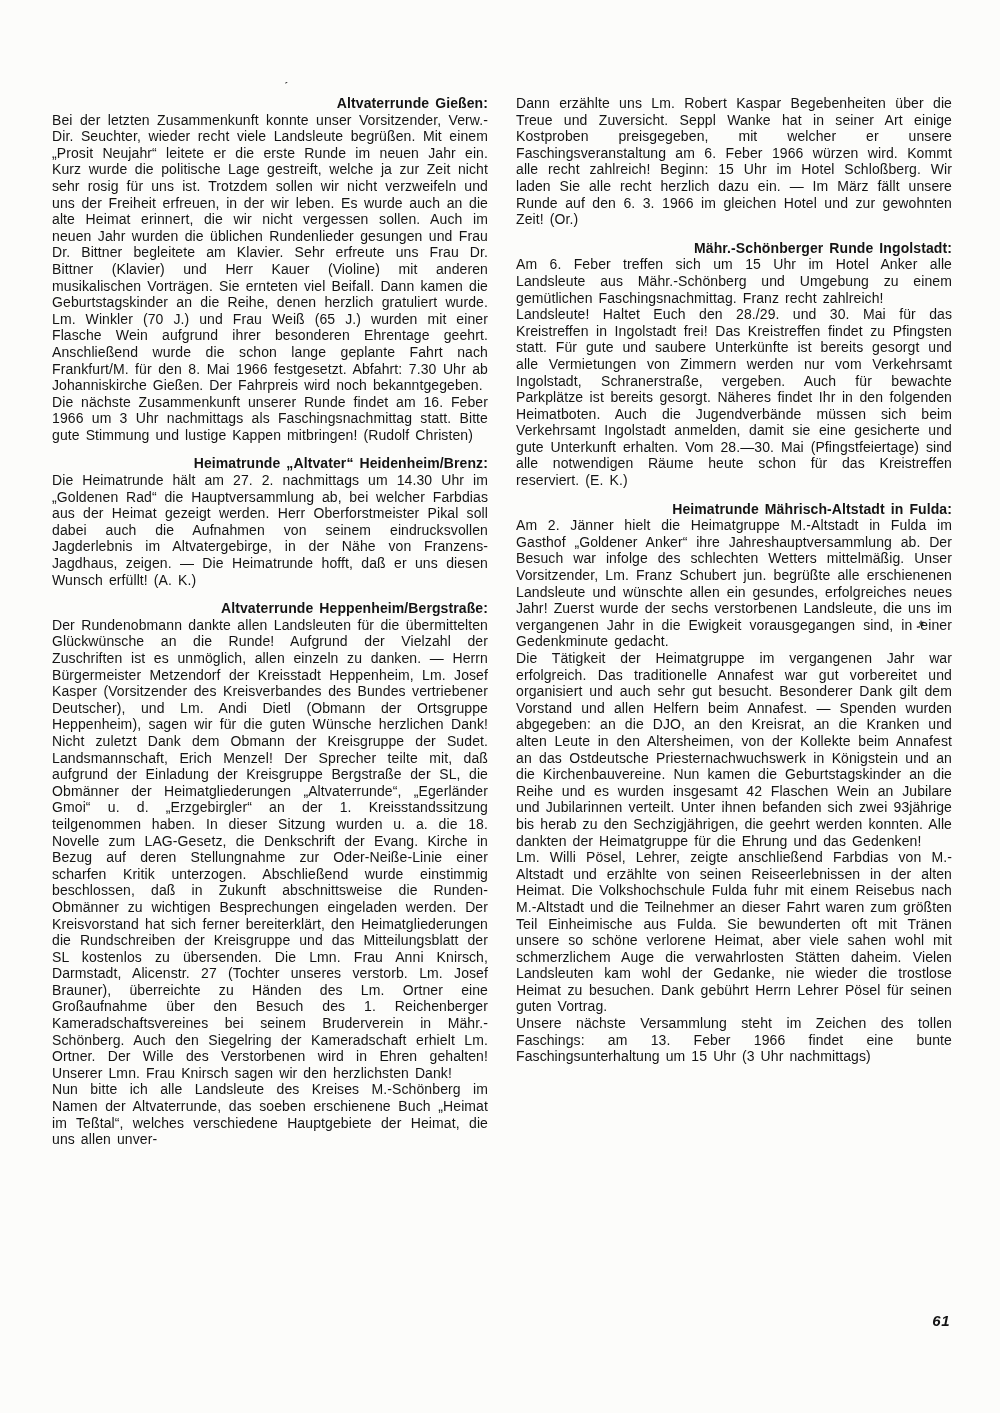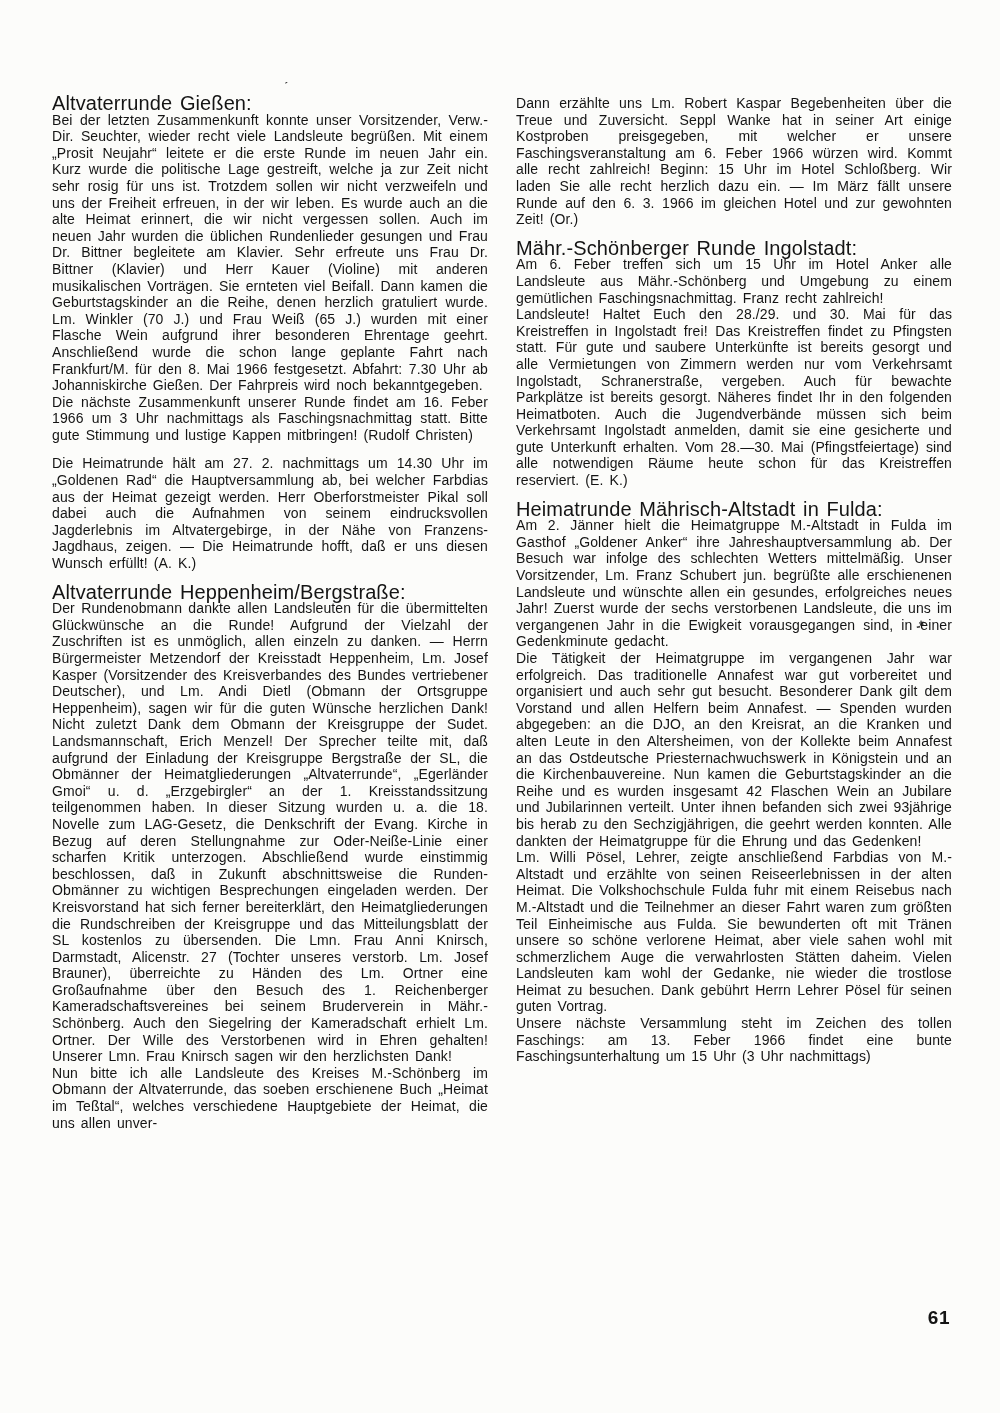--- a/index.html
+++ b/index.html
@@ -20,28 +20,28 @@
     width:436px;
     font-size:14px;
     line-height:16.6px;
     text-align:justify;
     letter-spacing:0.1px;
     word-spacing:2px;
     hyphens:auto;
   }
   .article + .article{margin-top:12px;}
   .article h3{
-    font-size:20px;font-weight:normal;margin:0;padding:0;line-height:16.6px;
-    text-align:left;
+    font-size:14px;font-weight:bold;margin:0;padding:0;line-height:16.6px;
+    text-align:right;
   }
   .article p{margin:0;padding:0;}
   .b{font-weight:normal;}
   .page-number{
     position:absolute;right:50px;bottom:84px;
-    font-size:19px;font-weight:bold;letter-spacing:0.5px;
+    font-size:15px;font-weight:bold;letter-spacing:0.5px;font-style:italic;
   }
   .artifact{
     position:absolute;color:#333;font-weight:bold;
   }
   .artifact.a1{left:284px;top:80px;font-size:11px;transform:rotate(10deg);}
   .artifact.a2{left:916px;top:618px;font-size:13px;transform:rotate(-12deg);letter-spacing:-1px;}
 </style>
 </head>
 <body>
 
@@ -50,26 +50,27 @@
   <span class="artifact a2">-*</span>
 
   <div class="content">
     <div class="column" id="col-left">
         <section class="article">
           <h3>Altvaterrunde Gießen:</h3>
           <p><span>Bei der letzten Zusammenkunft konnte unser Vorsitzender, Verw.-Dir. Seuchter, wieder recht viele Landsleute begrüßen. Mit einem „Prosit Neujahr“ leitete er die erste Runde im neuen Jahr ein. Kurz wurde die politische Lage gestreift, welche ja zur Zeit nicht sehr rosig für uns ist. Trotzdem sollen wir nicht verzweifeln und uns der Freiheit erfreuen, in der wir leben. Es wurde auch an die alte Heimat erinnert, die wir nicht vergessen sollen. Auch im neuen Jahr wurden die üblichen Rundenlieder gesungen und Frau Dr. Bittner begleitete am Klavier. Sehr erfreute uns Frau Dr. Bittner (Klavier) und Herr Kauer (Violine) mit anderen musikalischen Vorträgen. Sie ernteten viel Beifall. Dann kamen die Geburtstagskinder an die Reihe, denen herzlich gratuliert wurde. Lm. Winkler (70 J.) und Frau Weiß (65 J.) wurden mit einer Flasche Wein aufgrund ihrer besonderen Ehrentage geehrt. Anschließend wurde die schon lange geplante </span><span class="b">Fahrt nach Frankfurt/M.</span><span> für den </span><span class="b">8. Mai 1966</span><span> festgesetzt. Abfahrt: 7.30 Uhr ab Johanniskirche Gießen. Der Fahrpreis wird noch bekanntgegeben.</span></p>
           <p><span class="b">Die nächste Zusammenkunft unserer Runde findet am 16. Feber 1966 um 3 Uhr nachmittags als Faschingsnachmittag statt. Bitte gute Stimmung und lustige Kappen mitbringen!</span><span> (Rudolf Christen)</span></p>
         </section>
         <section class="article">
+          <h3>Heimatrunde „Altvater“ Heidenheim/Brenz:</h3>
           <p><span class="b">Die Heimatrunde hält am 27. 2. nachmittags um 14.30 Uhr im „Goldenen Rad“ die Hauptversammlung ab, bei welcher Farbdias aus der Heimat gezeigt werden.</span><span> Herr Oberforstmeister Pikal soll dabei auch die Aufnahmen von seinem eindrucksvollen Jagderlebnis im Altvatergebirge, in der Nähe von Franzens-Jagdhaus, zeigen. — Die Heimatrunde hofft, daß er uns diesen Wunsch erfüllt! (A. K.)</span></p>
         </section>
         <section class="article">
           <h3>Altvaterrunde Heppenheim/Bergstraße:</h3>
           <p><span>Der Rundenobmann dankte allen Landsleuten für die übermittelten Glückwünsche an die Runde! Aufgrund der Vielzahl der Zuschriften ist es unmöglich, allen einzeln zu danken. — Herrn Bürgermeister Metzendorf der Kreisstadt Heppenheim, Lm. Josef Kasper (Vorsitzender des Kreisverbandes des Bundes vertriebener Deutscher), und Lm. Andi Dietl (Obmann der Ortsgruppe Heppenheim), sagen wir für die guten Wünsche herzlichen Dank! Nicht zuletzt Dank dem Obmann der Kreisgruppe der Sudet. Landsmannschaft, Erich Menzel! Der Sprecher teilte mit, daß aufgrund der Einladung der Kreisgruppe Bergstraße der SL, die Obmänner der Heimatgliederungen „Altvaterrunde“, „Egerländer Gmoi“ u. d. „Erzgebirgler“ an der 1. Kreisstandssitzung teilgenommen haben. In dieser Sitzung wurden u. a. die 18. Novelle zum LAG-Gesetz, die </span><span class="b">Denkschrift</span><span> der Evang. Kirche in Bezug auf deren Stellungnahme zur Oder-Neiße-Linie einer scharfen Kritik unterzogen. Abschließend wurde einstimmig beschlossen, daß in Zukunft abschnittsweise die Runden-Obmänner zu wichtigen Besprechungen eingeladen werden. Der Kreisvorstand hat sich ferner bereiterklärt, den Heimatgliederungen die Rundschreiben der Kreisgruppe und das Mitteilungsblatt der SL kostenlos zu übersenden. Die Lmn. Frau Anni Knirsch, Darmstadt, Alicenstr. 27 (Tochter unseres verstorb. Lm. Josef Brauner), überreichte zu Händen des Lm. Ortner eine Großaufnahme über den Besuch des 1. Reichenberger Kameradschaftsvereines bei seinem Bruderverein in Mähr.-Schönberg. Auch den Siegelring der Kameradschaft erhielt Lm. Ortner. Der Wille des Verstorbenen wird in Ehren gehalten! Unserer Lmn. Frau Knirsch sagen wir den herzlichsten Dank!</span></p>
-          <p><span>Nun bitte ich alle Landsleute des Kreises M.-Schönberg im Obmann der Altvaterrunde, das soeben erschienene Buch „Heimat im Teßtal“, welches verschiedene Hauptgebiete der Heimat, die uns allen unver-</span></p>
+          <p><span>Nun bitte ich alle Landsleute des Kreises M.-Schönberg im Namen der Altvaterrunde, das soeben erschienene Buch „Heimat im Teßtal“, welches verschiedene Hauptgebiete der Heimat, die uns allen unver-</span></p>
         </section>
       </div>
     <div class="column" id="col-right">
         <section class="article">
           <p><span>Dann erzählte uns Lm. Robert Kaspar Begebenheiten über die Treue und Zuversicht. Seppl Wanke hat in seiner Art einige Kostproben preisgegeben, mit welcher er unsere </span><span class="b">Faschingsveranstaltung am 6. Feber 1966</span><span> würzen wird. </span><span class="b">Kommt alle recht zahlreich! Beginn: 15 Uhr im Hotel Schloßberg.</span><span> Wir laden Sie alle recht </span><span class="b">herzlich dazu ein.</span><span> — Im März fällt unsere Runde auf den </span><span class="b">6. 3. 1966</span><span> im gleichen Hotel und zur gewohnten Zeit! (Or.)</span></p>
         </section>
         <section class="article">
           <h3>Mähr.-Schönberger Runde Ingolstadt:</h3>
           <p><span class="b">Am 6. Feber treffen sich um 15 Uhr im Hotel Anker alle Landsleute aus Mähr.-Schönberg und Umgebung zu einem gemütlichen Faschingsnachmittag.</span><span> Franz recht zahlreich!</span></p>
           <p><span>Landsleute! Haltet Euch den </span><span class="b">28./29. und 30. Mai</span><span> für das </span><span class="b">Kreistreffen in Ingolstadt</span><span> frei! Das Kreistreffen findet zu Pfingsten statt. Für gute und saubere Unterkünfte ist bereits gesorgt und alle Vermietungen von Zimmern werden nur vom Verkehrsamt Ingolstadt, Schranerstraße, vergeben. Auch für bewachte Parkplätze ist bereits gesorgt. Näheres findet Ihr in den folgenden Heimatboten. Auch die Jugendverbände müssen sich beim Verkehrsamt Ingolstadt anmelden, damit sie eine gesicherte und gute Unterkunft erhalten. Vom 28.—30. Mai (Pfingstfeiertage) sind alle notwendigen Räume heute schon für das Kreistreffen reserviert. (E. K.)</span></p>

